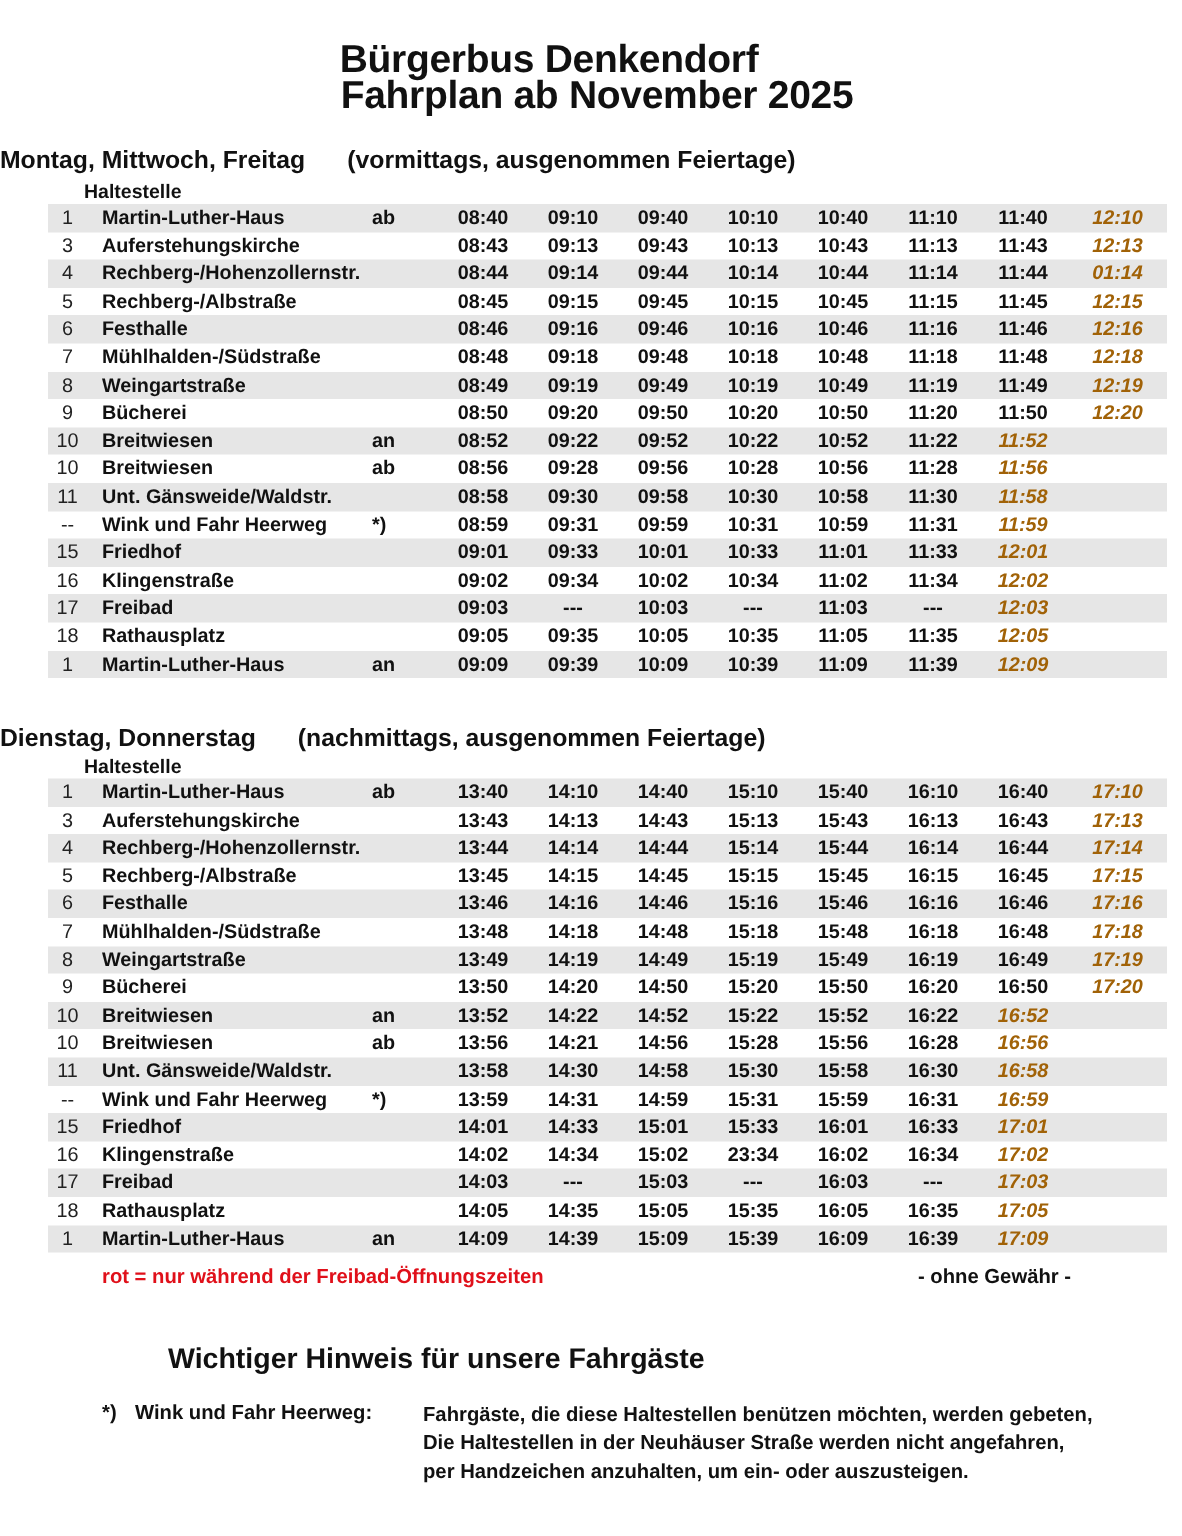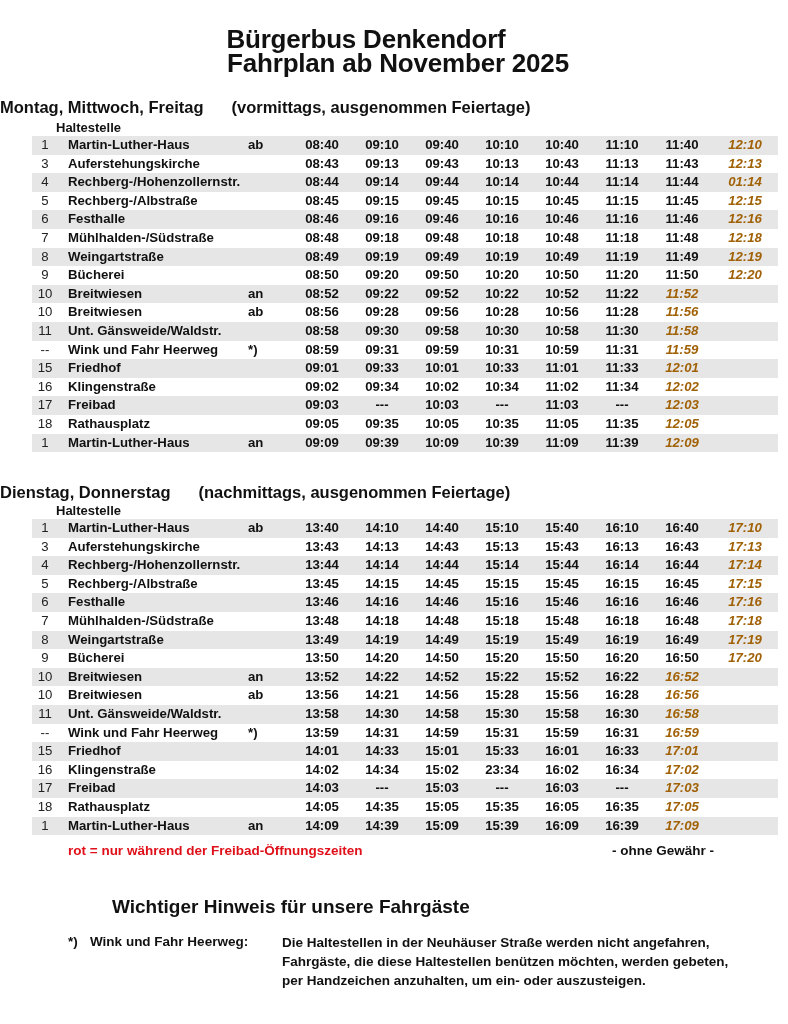--- a/index.html
+++ b/index.html
@@ -497,16 +497,16 @@
       </tr>
     </tbody>
   </table>
 
 <div class="legend">rot = nur während der Freibad-Öffnungszeiten</div>
 <div class="disclaimer">- ohne Gewähr -</div>
 <div class="note-head">Wichtiger Hinweis für unsere Fahrgäste</div>
 <div class="note-mark">*)</div>
 <div class="note-label">Wink und Fahr Heerweg:</div>
 <div class="note-text">
+  <div>Fahrgäste, die diese Haltestellen benützen möchten, werden gebeten,</div>
   <div>Die Haltestellen in der Neuhäuser Straße werden nicht angefahren,</div>
-  <div>Fahrgäste, die diese Haltestellen benützen möchten, werden gebeten,</div>
   <div>per Handzeichen anzuhalten, um ein- oder auszusteigen.</div>
 </div>
 
 </body></html>

